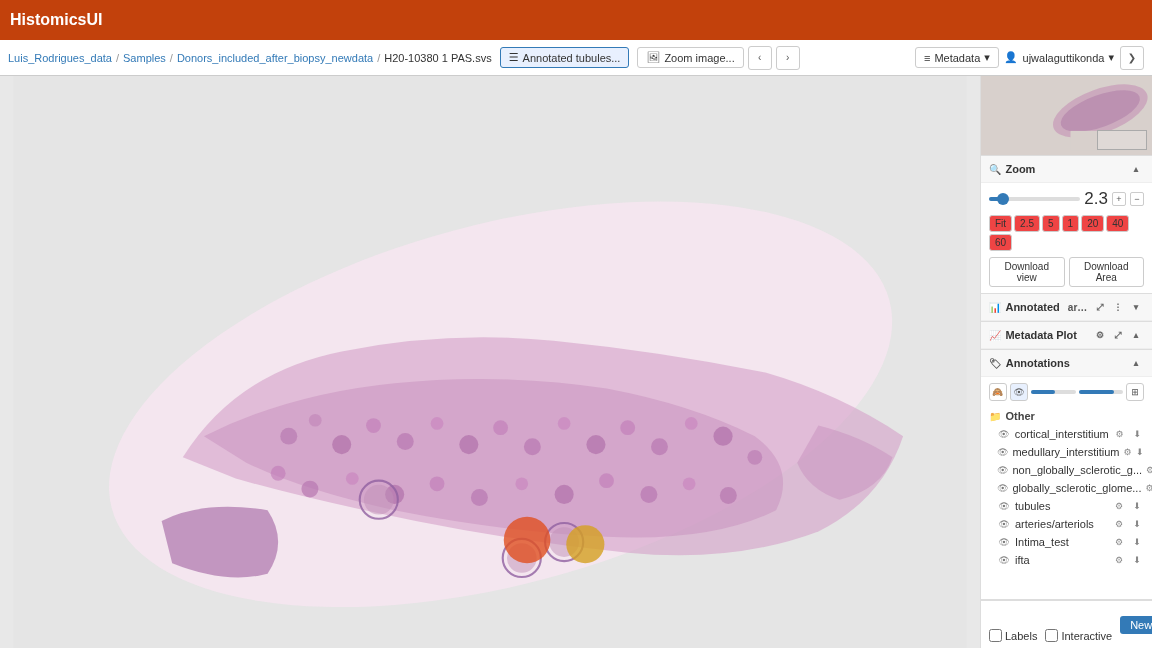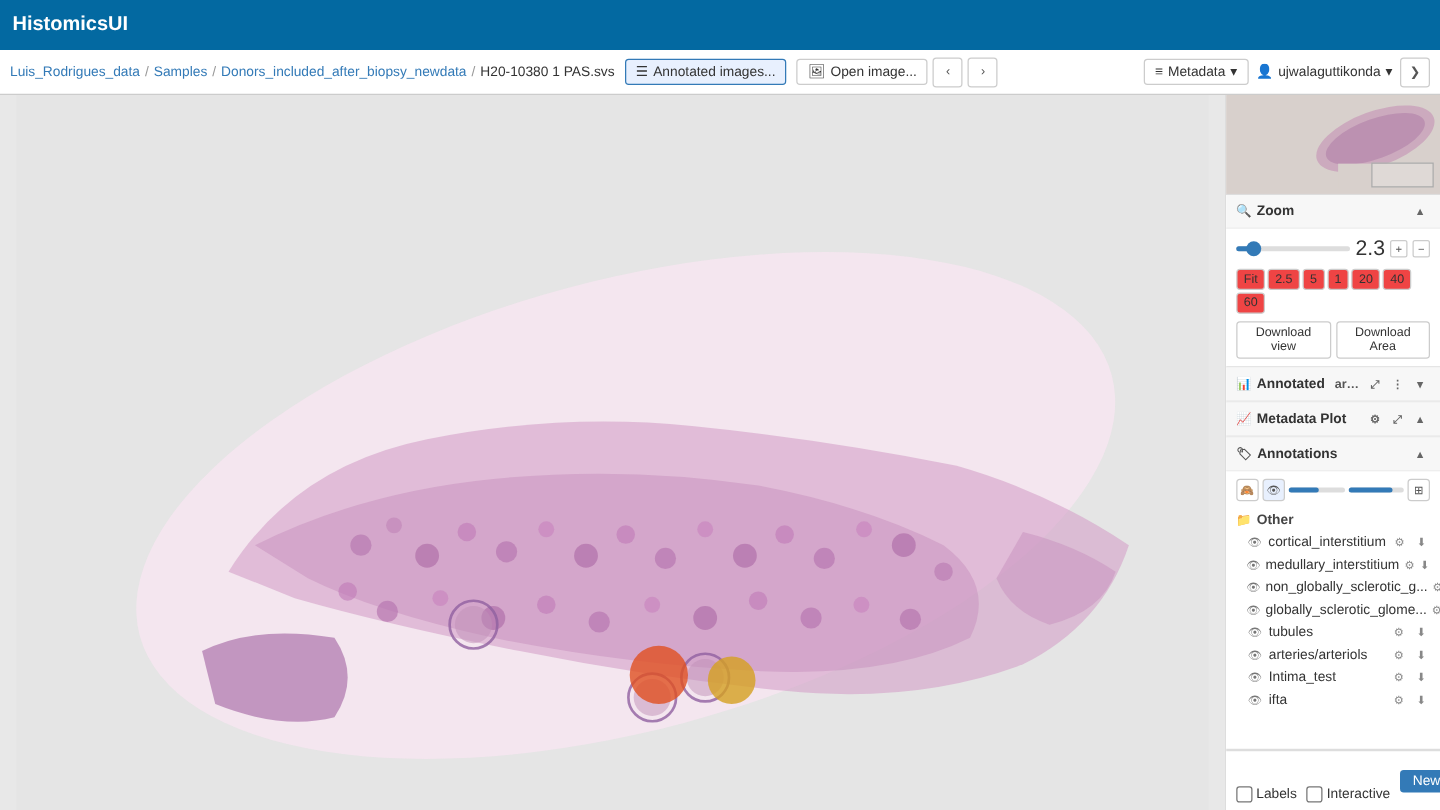--- a/index.html
+++ b/index.html
@@ -9,21 +9,21 @@
       font-family: Arial, sans-serif;
       font-size: 12px;
       background: #f0f0f0;
       overflow: hidden;
     }
 
     
     #top-bar {
       width: 100%;
       height: 40px;
-      background: #0369a1;
+      background: #c2410c;
       display: flex;
       align-items: center;
       padding: 0 10px;
       gap: 8px;
       position: relative;
       z-index: 10;
     }
     #app-title {
       color: #fff;
       font-size: 16px;
@@ -364,20 +364,21 @@
     .bottom-bar {
       padding: 6px 8px;
       display: flex;
       align-items: center;
       gap: 8px;
       border-top: 1px solid #ddd;
       background: #fff;
     }
     .checkbox-label {
       display: flex;
+      align-items: center;
       gap: 3px;
       font-size: 11px;
       color: #333;
       cursor: pointer;
       margin-top: 22px;
     }
     .new-btn {
       margin-left: auto;
       padding: 3px 10px;
       background: #337ab7;
@@ -412,25 +413,25 @@
     <span class="nav-sep">/</span>
     <span style="cursor:pointer;">Samples</span>
     <span class="nav-sep">/</span>
     <span style="cursor:pointer;">Donors_included_after_biopsy_newdata</span>
     <span class="nav-sep">/</span>
     <span style="cursor:pointer; color:#333;">H20-10380 1 PAS.svs</span>
   </div>
 
   <button class="nav-btn active">
     <span>☰</span>
-    <span>Annotated images...</span>
+    <span>Annotated tubules...</span>
   </button>
   <button class="nav-btn">
     <span>🖼</span>
-    <span>Open image...</span>
+    <span>Zoom image...</span>
   </button>
   <div class="nav-arrow">
     <span>‹</span>
   </div>
   <div class="nav-arrow">
     <span>›</span>
   </div>
 
   <div class="nav-right">
     <button class="nav-btn">

